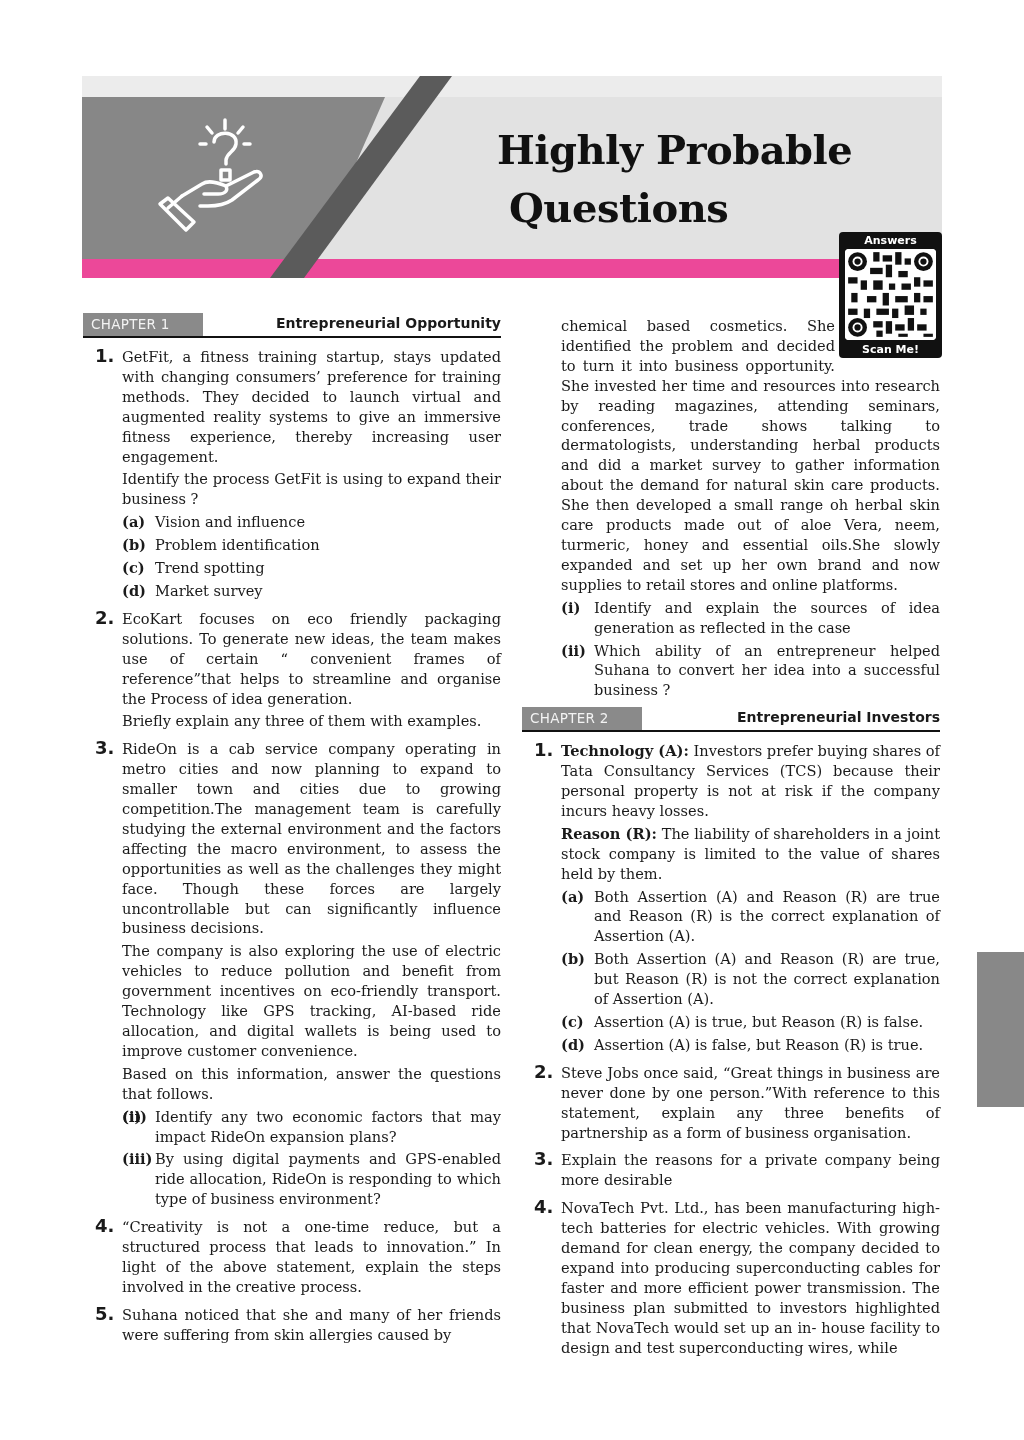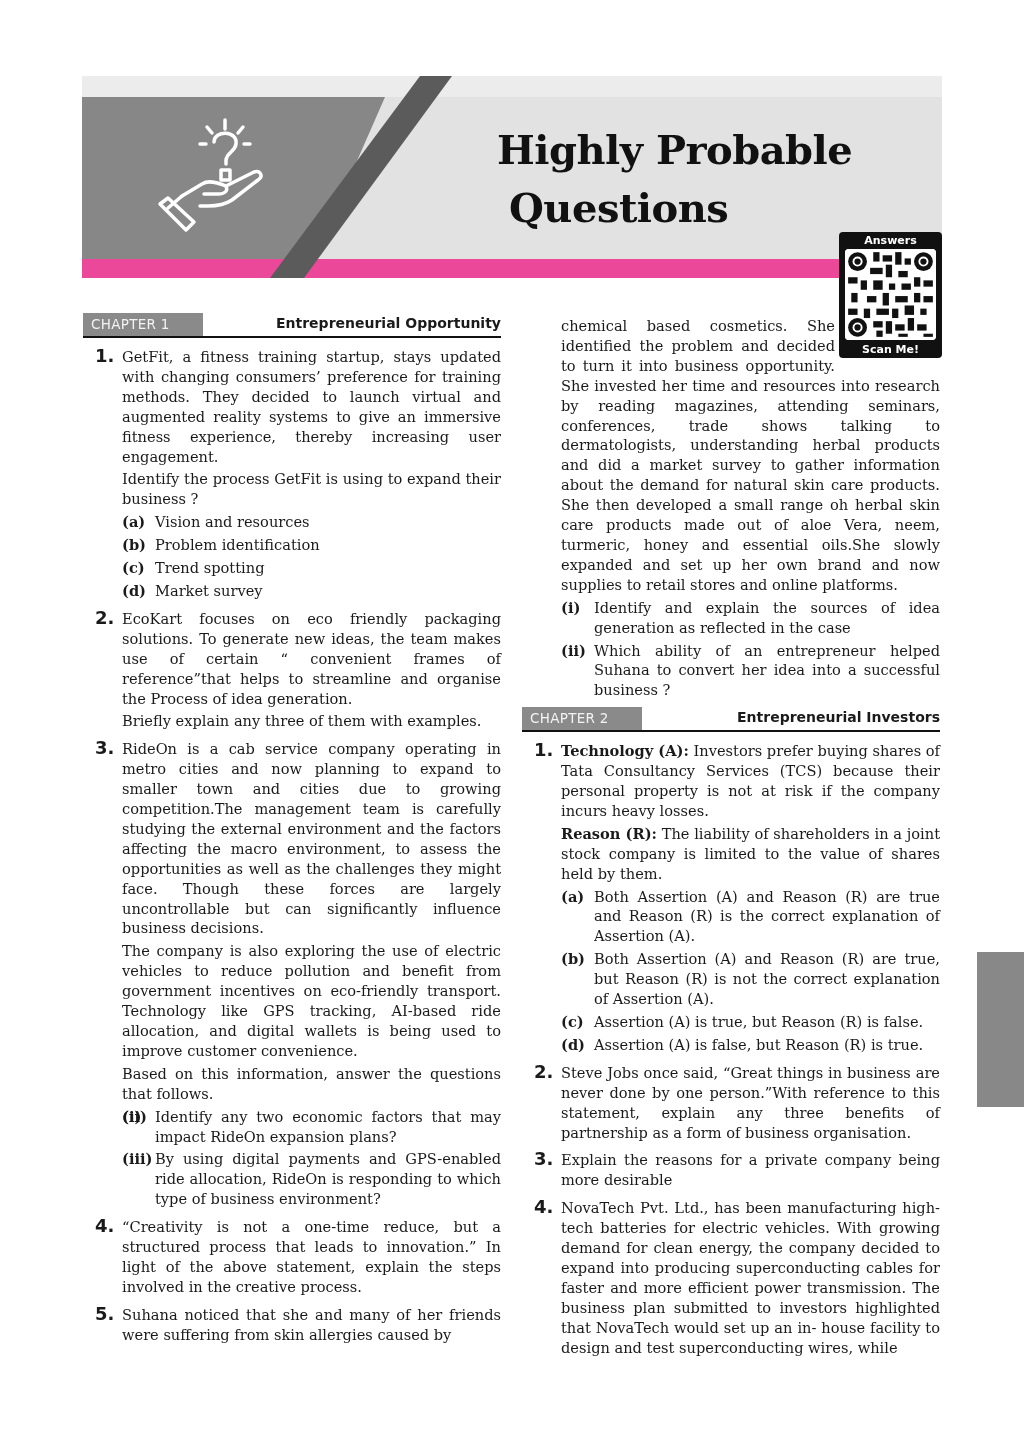--- a/index.html
+++ b/index.html
@@ -121,21 +121,21 @@
 <div class="col left">
   <div class="chapter-head">
     <span class="chapter-label">CHAPTER 1</span>
     <span class="chapter-title">Entrepreneurial Opportunity</span>
   </div>
 
   <div class="q">
     <span class="num">1.</span>
     <p>GetFit, a fitness training startup, stays updated with changing consumers’ preference for training methods. They decided to launch virtual and augmented reality systems to give an immersive fitness experience, thereby increasing user engagement.</p>
     <p>Identify the process GetFit is using to expand their business ?</p>
-    <div class="opt"><span class="ol">(a)</span><span>Vision and resources</span></div>
+    <div class="opt"><span class="ol">(a)</span><span>Vision and influence</span></div>
     <div class="opt"><span class="ol">(b)</span><span>Problem identification</span></div>
     <div class="opt"><span class="ol">(c)</span><span>Trend spotting</span></div>
     <div class="opt"><span class="ol">(d)</span><span>Market survey</span></div>
   </div>
 
   <div class="q">
     <span class="num">2.</span>
     <p>EcoKart focuses on eco friendly packaging solutions. To generate new ideas, the team makes use of certain “ convenient frames of reference”that helps to streamline and organise the Process of idea generation.</p>
     <p>Briefly explain any three of them with examples.</p>
   </div>

